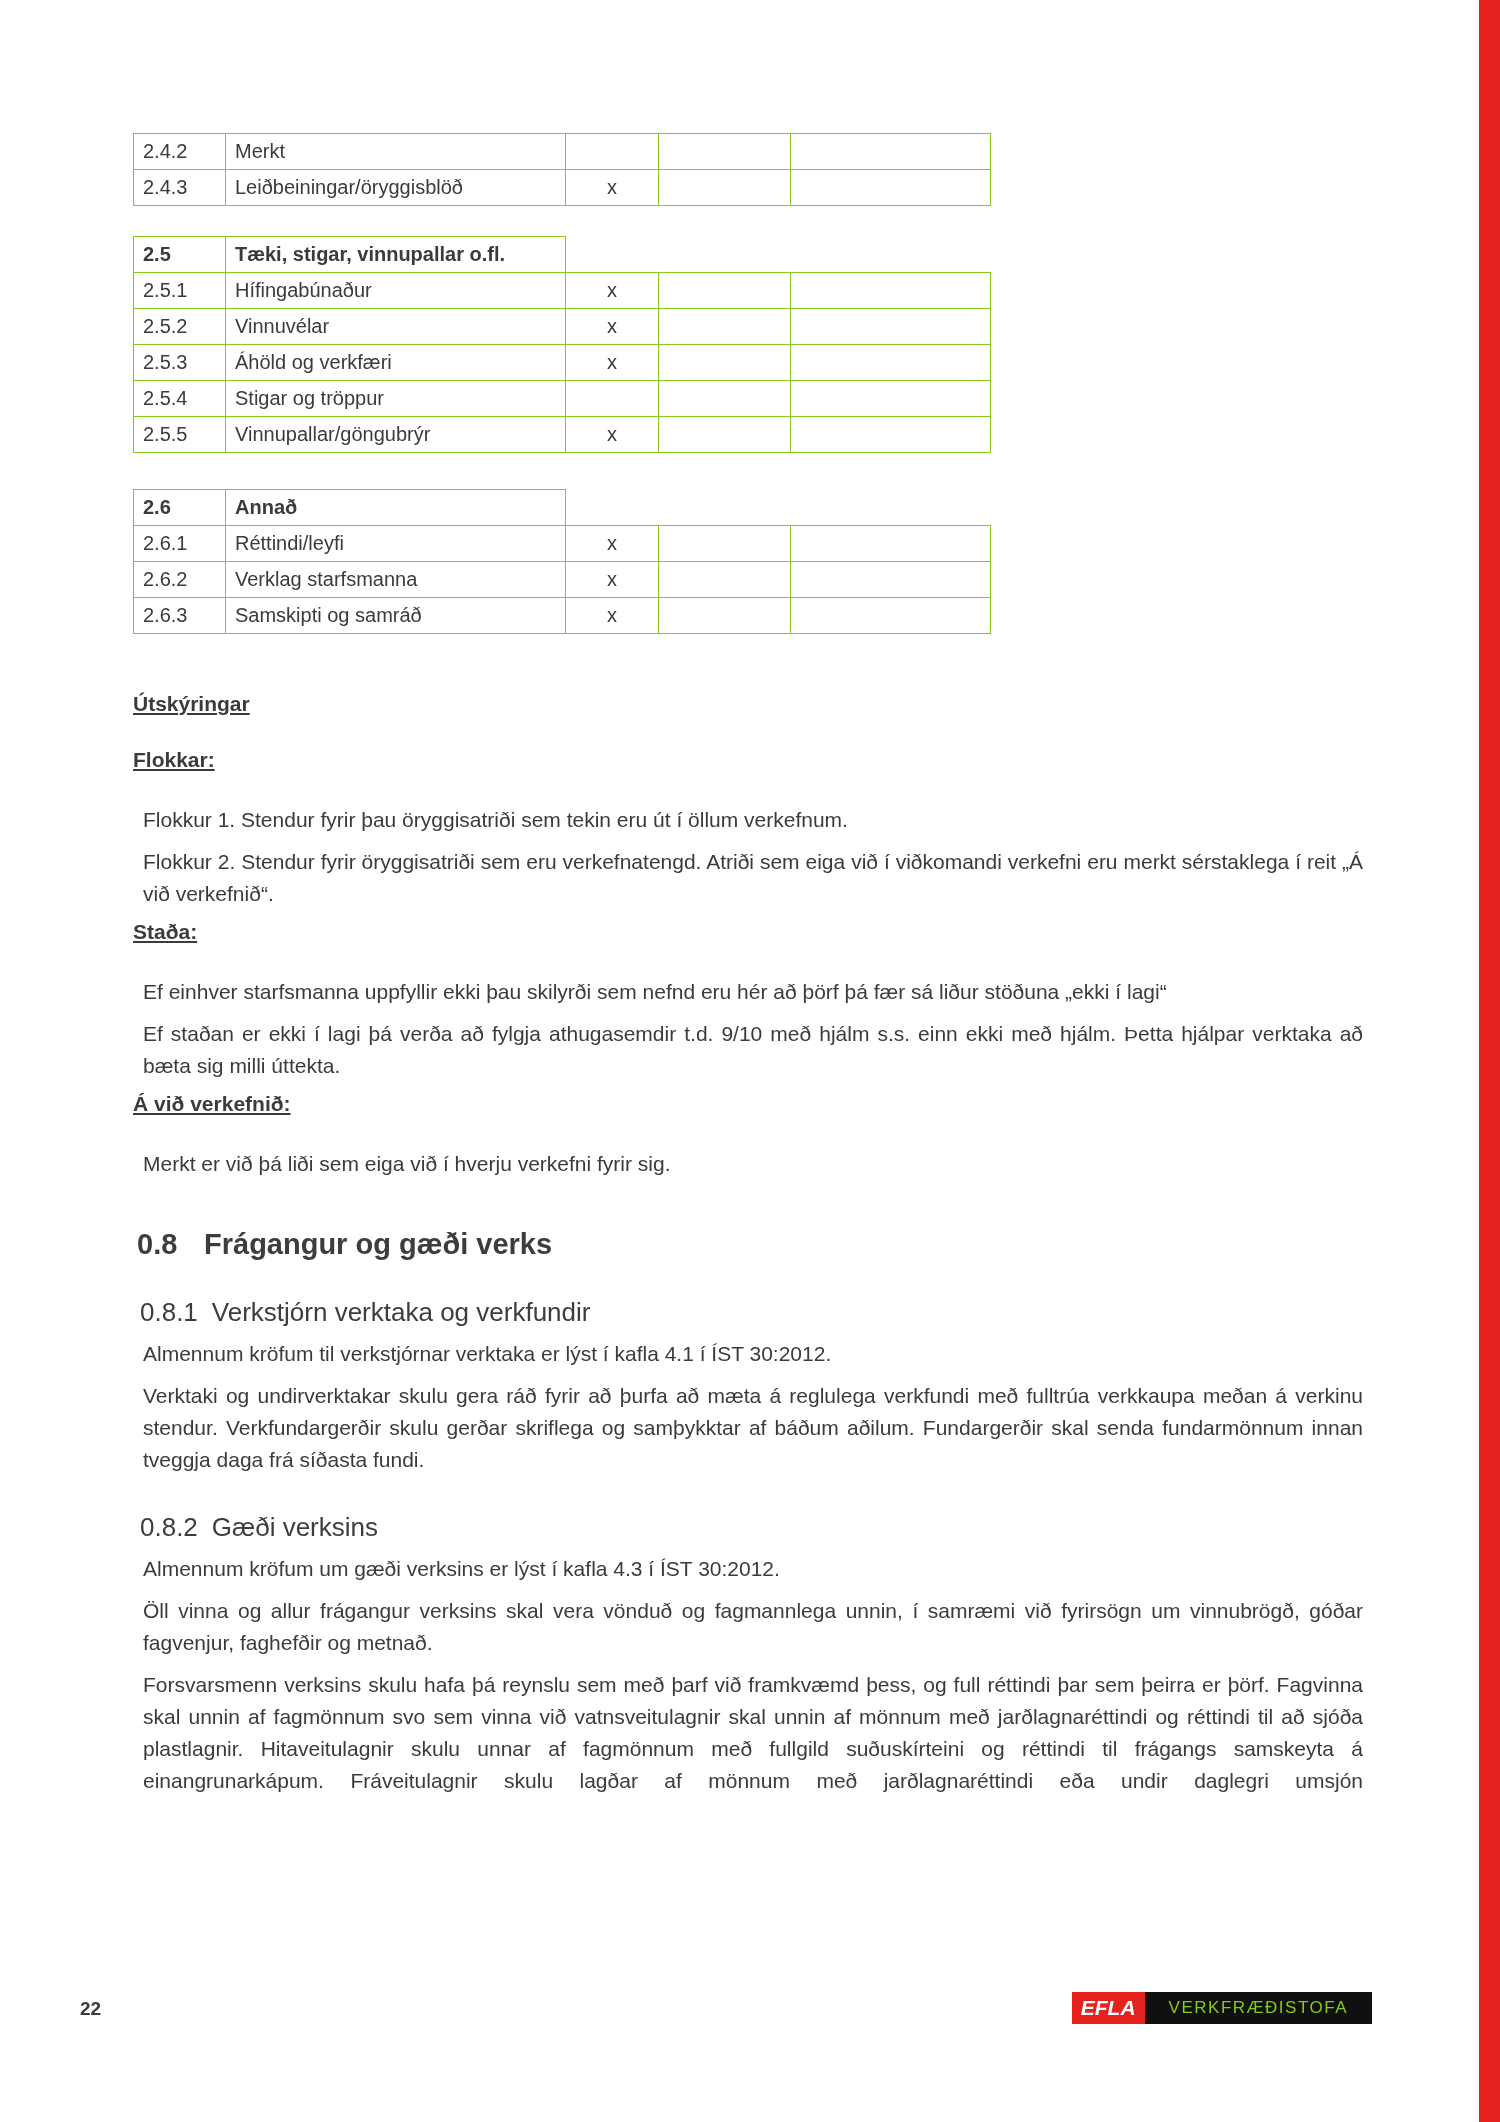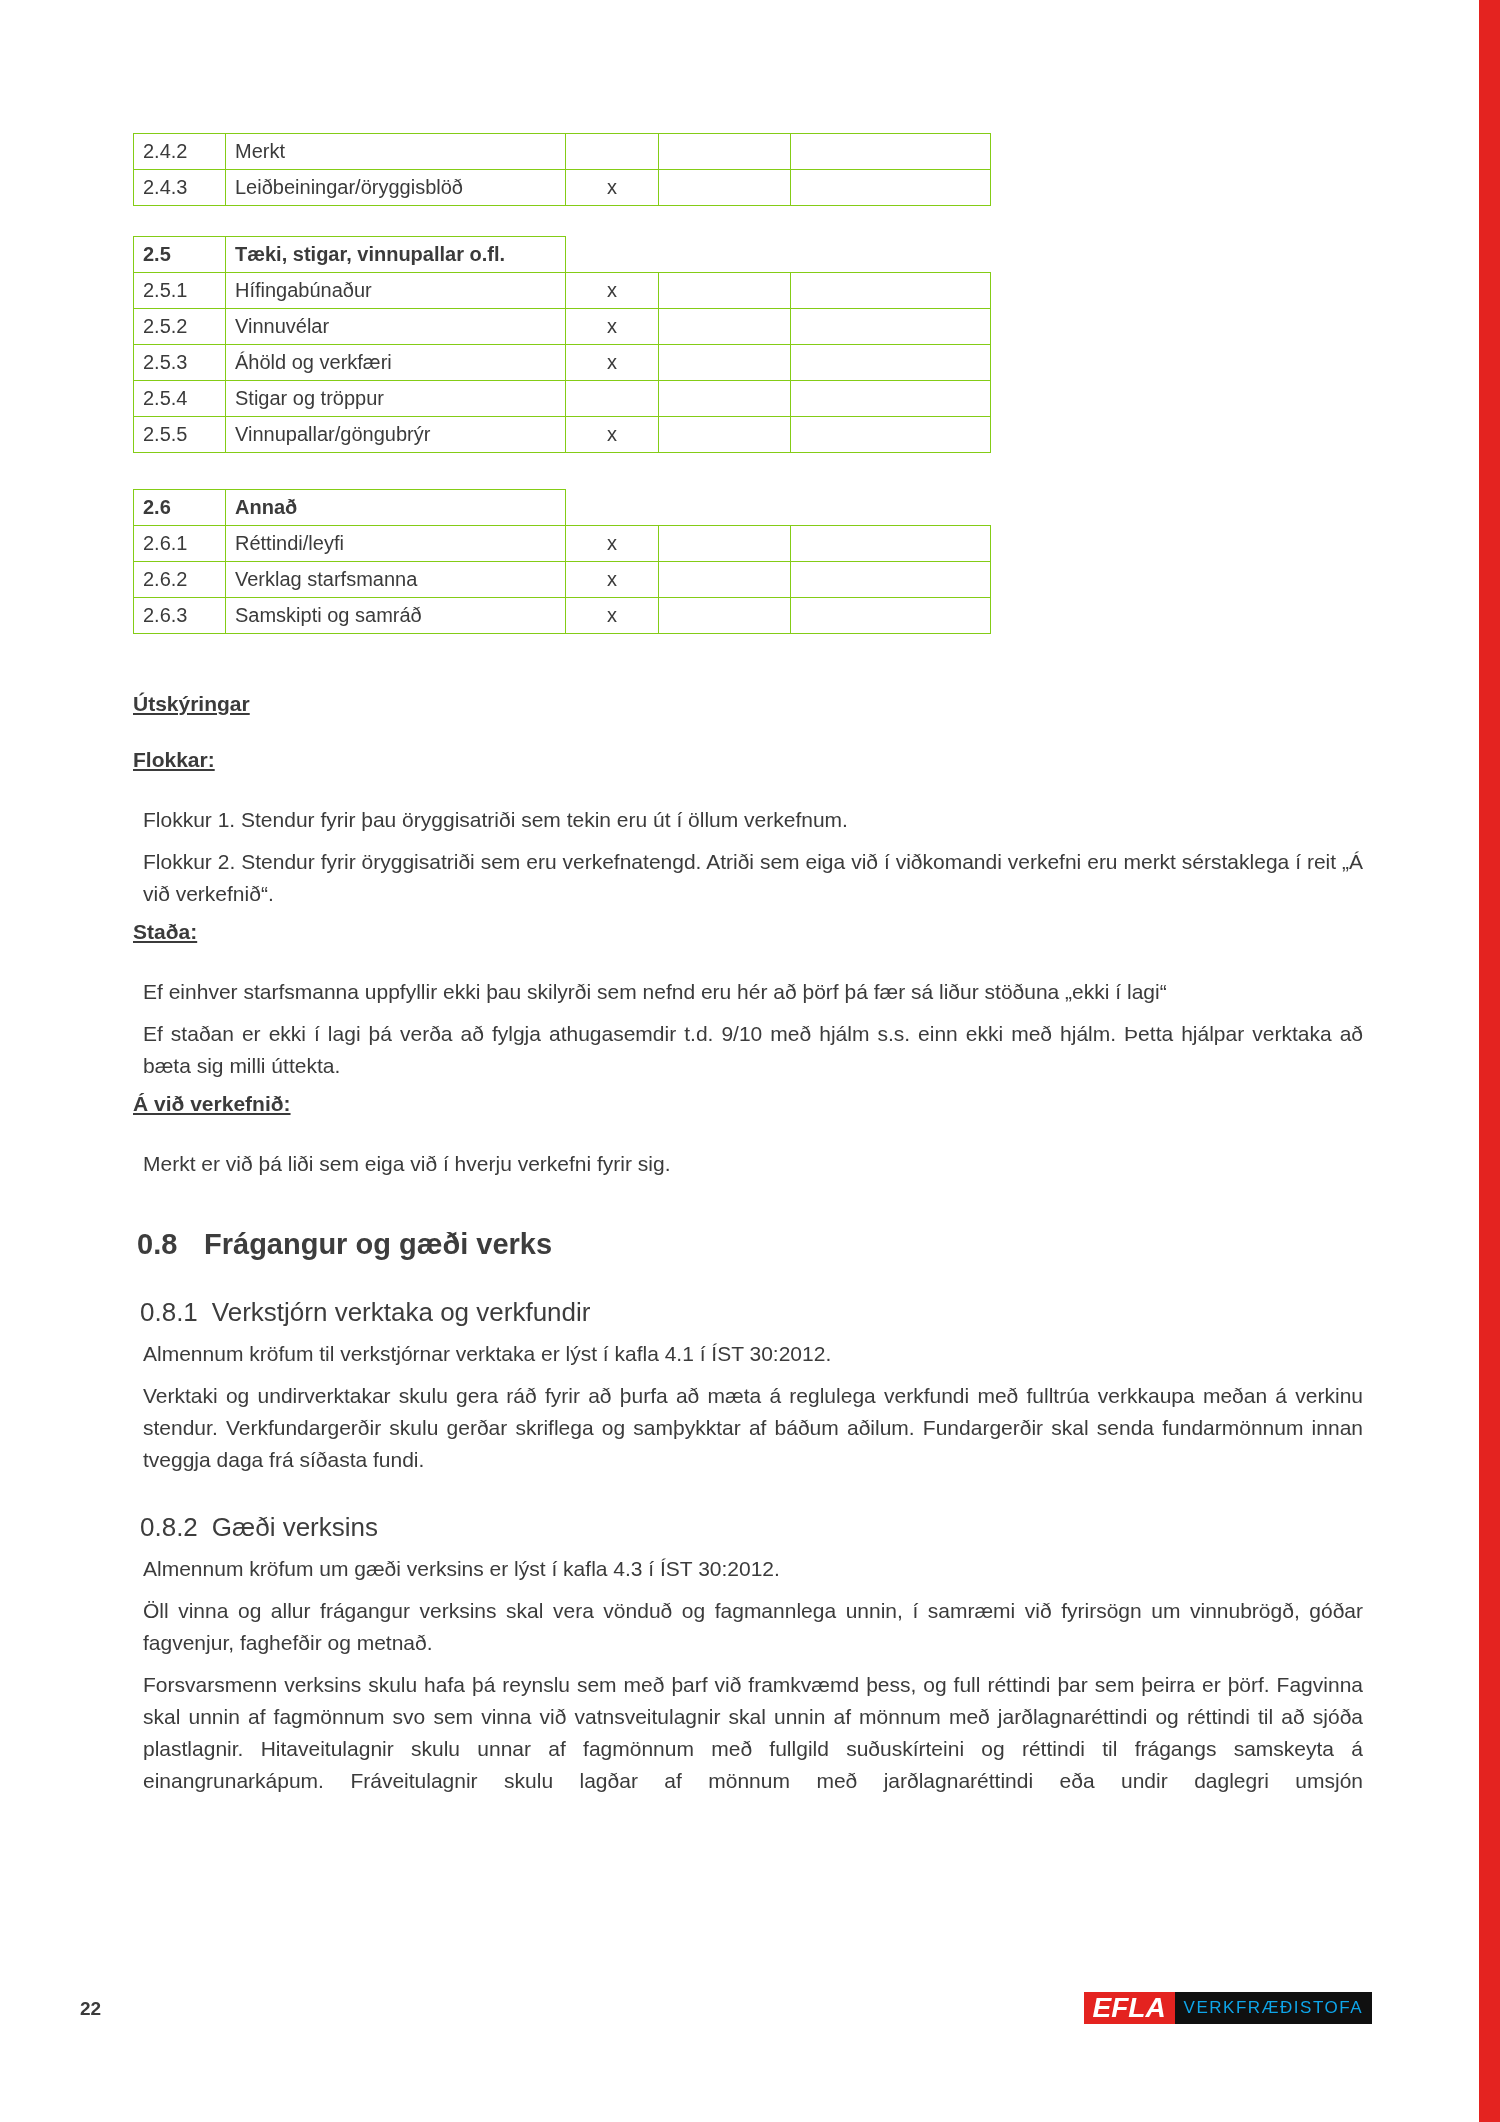--- a/index.html
+++ b/index.html
@@ -30,23 +30,23 @@
   .h2 .hnum { display:inline-block; min-width:49px; margin-right:18px; }
   .h3 { font-size:26px; font-weight:normal; color:#3d3d3d; margin:0 0 4px 7px; }
   .h3 .hnum { display:inline-block; min-width:52px; margin-right:14px; }
 
   .mt30{margin-top:30px} .mt32{margin-top:32px} .mt36{margin-top:36px} .mt48{margin-top:48px} .mt58{margin-top:58px}
 
   
   .page-number { position:absolute; left:80px; top:1998px; font-size:19px; font-weight:bold; color:#3b3b3b;text-align:center; }
   .logo { position:absolute; top:1992px; right:128px; height:32px; display:flex; align-items:stretch; }
   .logo-red  { background:#e42320; color:#ffffff; font-weight:bold; font-style:italic;
-               font-size:28px; display:flex; align-items:center; padding:0 9px; }
-  .logo-black{ background:#101010; color:#0ea5e9; font-size:17px; letter-spacing:1.5px;
-               display:flex; align-items:center; padding:0 9px; }
+               font-size:21px; display:flex; align-items:center; padding:0 9px; }
+  .logo-black{ background:#101010; color:#84cc16; font-size:17px; letter-spacing:1.5px;
+               display:flex; align-items:center; padding:0 24px; }
 </style>
 </head>
 <body>
 
 <div class="page">
   <div class="accent-bar"></div>
 
   <div class="content">
 
     <table class="spec">

